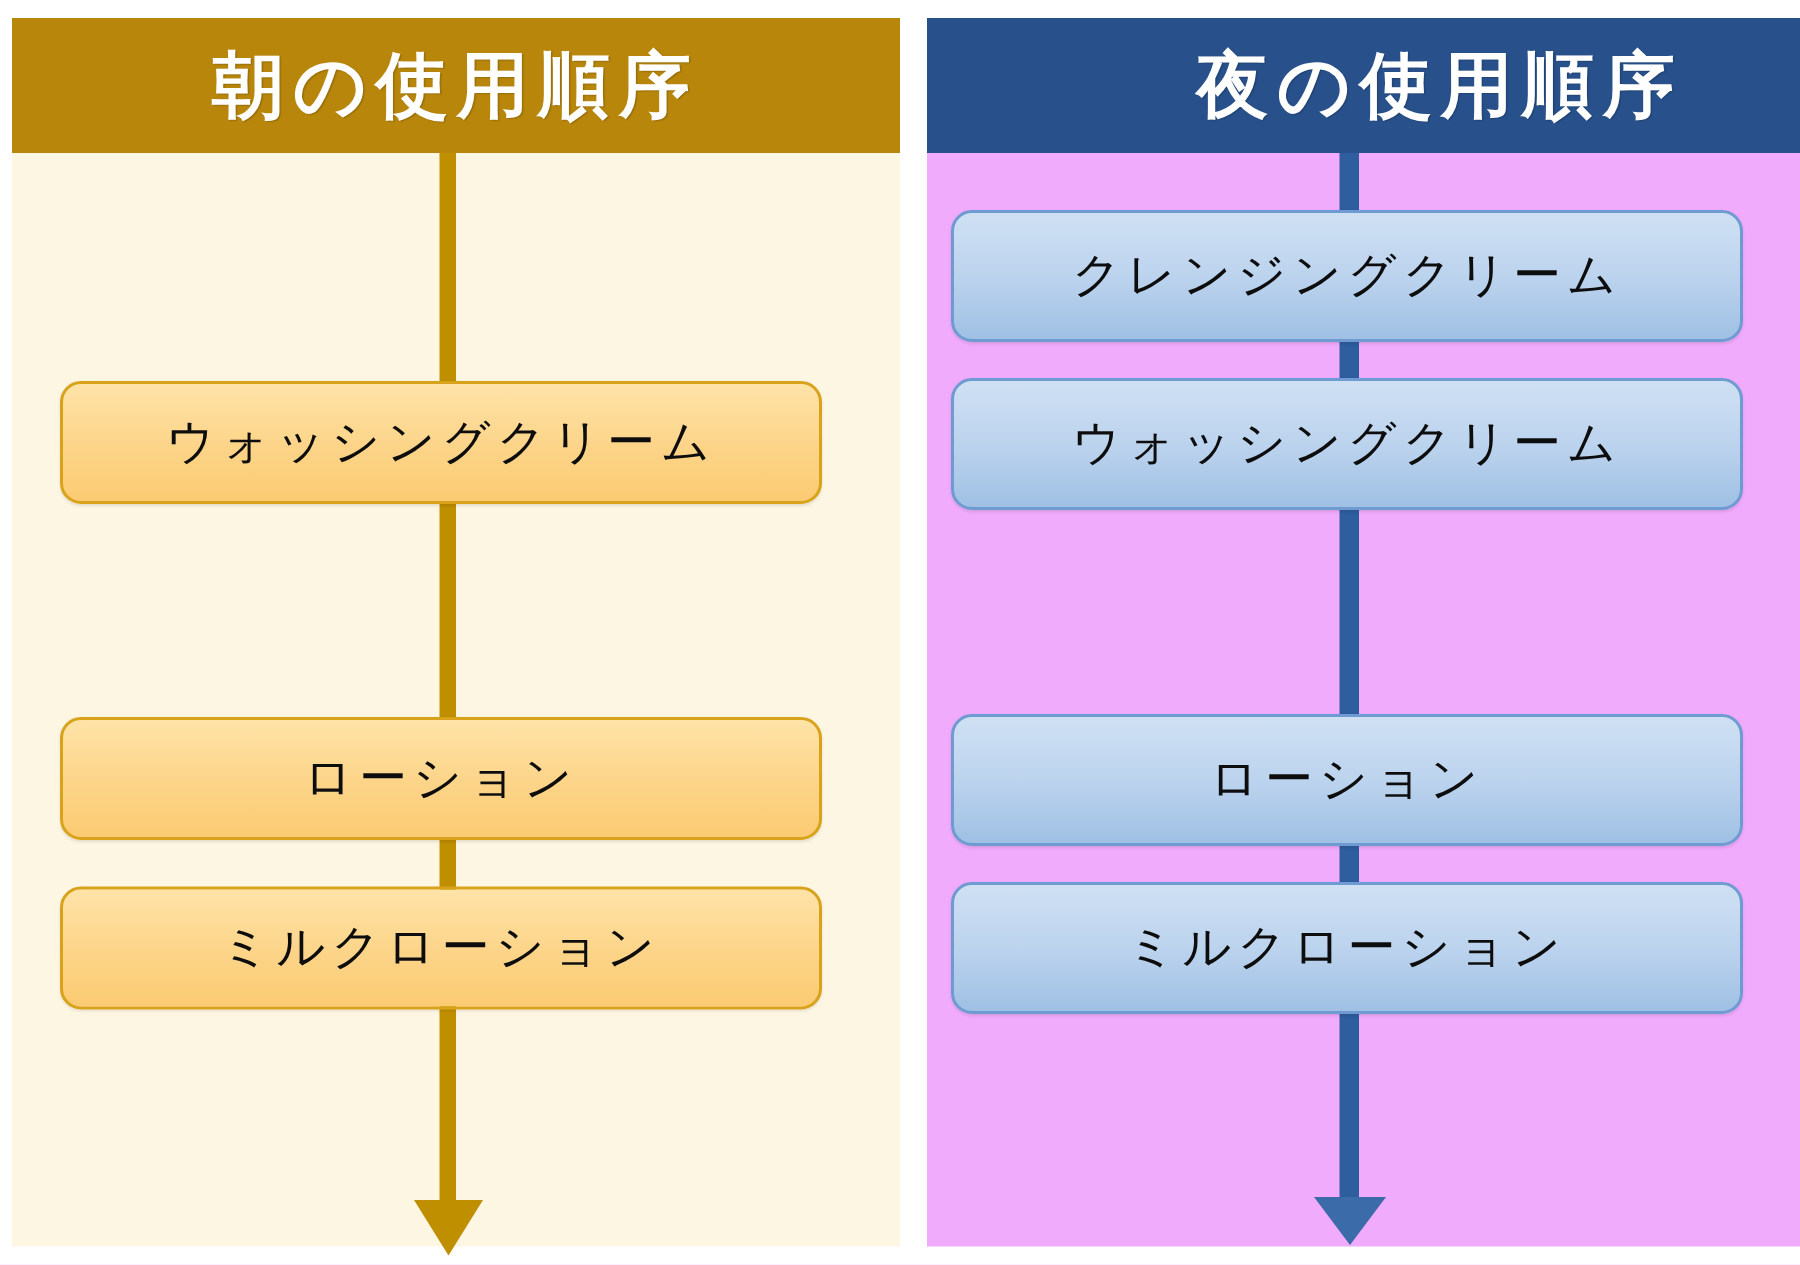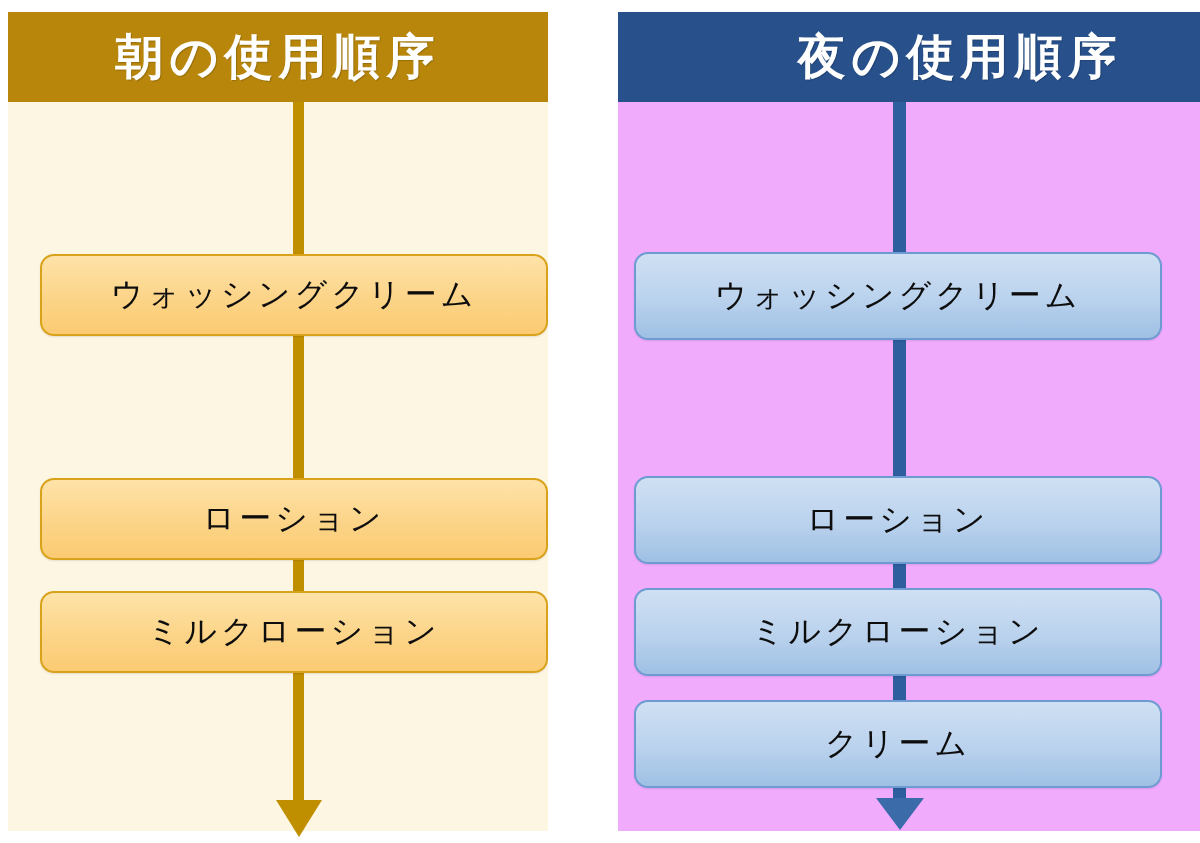--- a/index.html
+++ b/index.html
@@ -24,21 +24,21 @@
 
   
   .panel {
     position: absolute;
     top: 12px;
     height: 819px;
     box-sizing: border-box;
   }
   .panel.morning {
     left: 8px;
-    width: 540px;
+    width: 592px;
     background: #FDF6E3;
   }
   .panel.night {
     left: 618px;
     width: 684px;
     background: #f0abfc;
   }
 
   
   .panel-header {
@@ -177,21 +177,21 @@
   </div>
 
   <div class="panel night">
 
     <div class="panel-header">夜の使用順序</div>
 
     <div class="spine night"></div>
     <div class="arrowhead night"></div>
 
     <div class="steps">
+      <div class="step-box s0">クレンジングクリーム</div>
       <div class="step-box s1">ウォッシングクリーム</div>
       <div class="step-box s3">ローション</div>
       <div class="step-box s4">ミルクローション</div>
-      <div class="step-box s5">クリーム</div>
     </div>
 
   </div>
 
 </div>
 
 </body></html>

